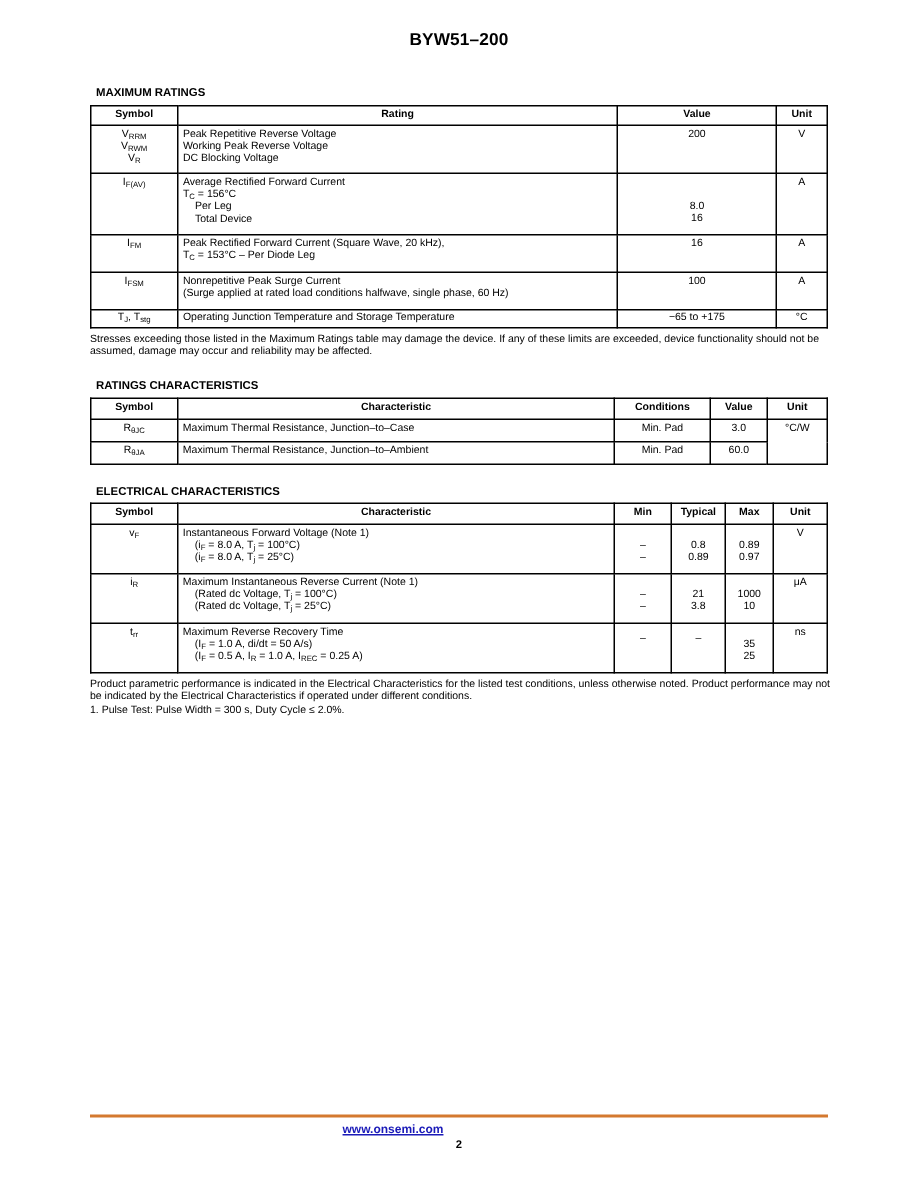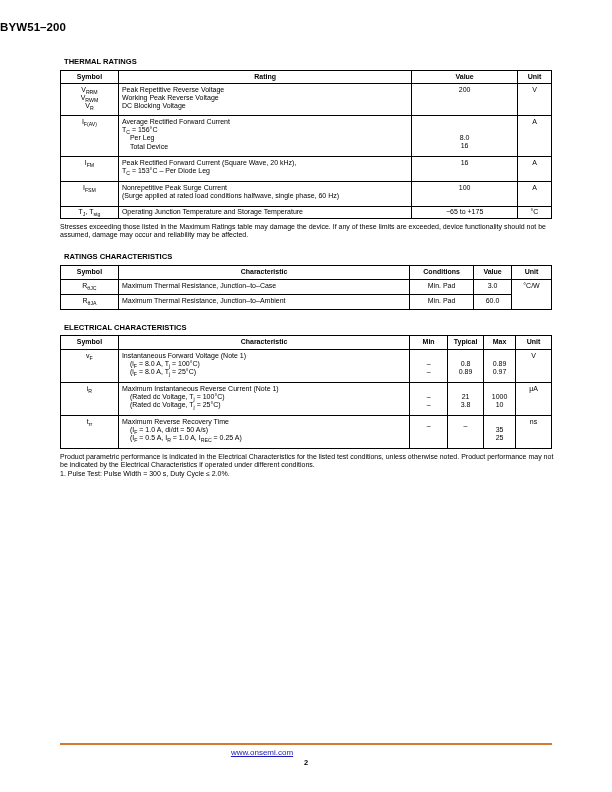--- a/index.html
+++ b/index.html
@@ -1,41 +1,41 @@
 <!DOCTYPE html>
 <html><head>
 <meta charset="utf-8">
 <style>
   html, body { margin: 0; padding: 0; background: #ffffff; }
   body { width: 612px; height: 792px; position: relative; overflow: hidden;
          font-family: "Liberation Sans", sans-serif; color: #000; }
-  .title { position: absolute; top: 21px; left: 0; width: 612px; 
+  .title { position: absolute; top: 21px; left: 0; width: 612px; text-align: center;
            font-weight: bold; font-size: 11.5px; letter-spacing: 0.1px; }
   .section-title { position: absolute; left: 64px; font-weight: bold; font-size: 7.6px; }
   table { position: absolute; left: 60px; border-collapse: collapse; font-size: 7px; line-height: 8.2px; }
   td, th { border: 0.9px solid #000; padding: 0 3px; vertical-align: top; }
   th { font-weight: bold; text-align: center; height: 12px; vertical-align: middle; font-size: 7px; }
   .c { text-align: center; }
   .sym { text-align: center; padding-top: 2px; }
   sub { font-size: 5.2px; vertical-align: -1.5px; line-height: 0; }
   .ind { padding-left: 8px; }
   .note { position: absolute; left: 60px; width: 495px; font-size: 7px; line-height: 8.2px; }
   .footer-rule { position: absolute; left: 60px; top: 743px; width: 492px; height: 2px; background: #d4792f; }
   .footer-url { position: absolute; top: 748px; left: 0; width: 524px; text-align: center;
-                font-weight: normal; font-size: 8px; color: #1a1ab8; text-decoration: underline; }
+                font-weight: bold; font-size: 8px; color: #1a1ab8; text-decoration: underline; }
   .footer-page { position: absolute; top: 758px; left: 0; width: 612px; text-align: center;
                  font-weight: bold; font-size: 7.5px; }
   .cell-pad { padding-top: 2px; padding-bottom: 2px; }
 </style>
 </head>
 <body>
 
 <div class="title">BYW51–200</div>
 
-<div class="section-title" style="top:57px">THERMAL RATINGS</div>
+<div class="section-title" style="top:57px">MAXIMUM RATINGS</div>
 <table style="top:70px; width:492px;">
   <colgroup>
       <col style="width:58px">
       <col style="width:294px">
       <col style="width:106px">
       <col style="width:34px">
     </colgroup>
   <tbody>
       <tr>
     <th>Symbol</th>

